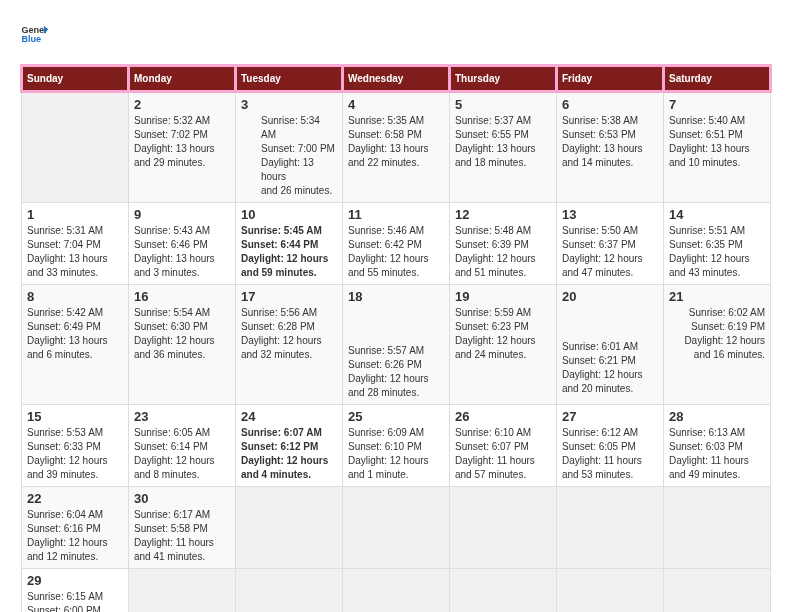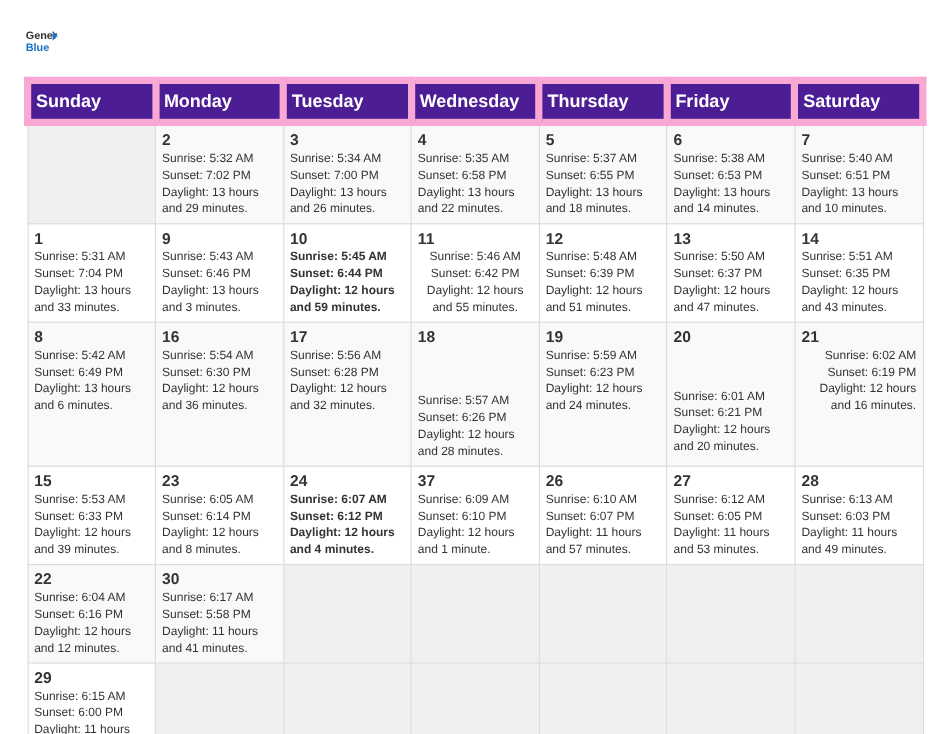--- a/index.html
+++ b/index.html
@@ -36,27 +36,27 @@
     .location-title {
       font-size: 16px;
       color: #555;
     }
     table {
       width: 100%;
       border-collapse: collapse;
       table-layout: fixed;
     }
     thead tr th {
-      background-color: #4c1d95;
+      background-color: #7f1d1d;
       color: #fff;
-      font-size: 15px;
+      font-size: 10px;
       font-weight: bold;
       padding: 6px 4px;
       text-align: left;
-      border: 6px solid #f9a8d4;
+      border: 3px solid #f9a8d4;
     }
     tbody tr td {
       vertical-align: top;
       border: 1px solid #ddd;
       padding: 4px 5px;
       font-size: 10.5px;
       color: #333;
       height: 80px;
       background: #fff;
     }
@@ -112,21 +112,21 @@
         <td class="empty"></td>
         <td>
           <span class="day-number">2</span>
           <div class="day-info" style="white-space: pre-line;">Sunrise: 5:32 AM
 Sunset: 7:02 PM
 Daylight: 13 hours
 and 29 minutes.</div>
         </td>
         <td>
           <span class="day-number">3</span>
-          <div class="day-info" style="white-space: pre-line;">Sunrise: 5:34 AM
+          <div class="day-info" style="white-space: pre-line; margin-left: 20px;">Sunrise: 5:34 AM
 Sunset: 7:00 PM
 Daylight: 13 hours
 and 26 minutes.</div>
         </td>
         <td>
           <span class="day-number">4</span>
           <div class="day-info" style="white-space: pre-line;">Sunrise: 5:35 AM
 Sunset: 6:58 PM
 Daylight: 13 hours
 and 22 minutes.</div>
@@ -170,21 +170,21 @@
         </td>
         <td>
           <span class="day-number">10</span>
           <div class="day-info" style="white-space: pre-line; font-weight: bold;">Sunrise: 5:45 AM
 Sunset: 6:44 PM
 Daylight: 12 hours
 and 59 minutes.</div>
         </td>
         <td>
           <span class="day-number">11</span>
-          <div class="day-info" style="white-space: pre-line; text-align: center;">Sunrise: 5:46 AM
+          <div class="day-info" style="white-space: pre-line;">Sunrise: 5:46 AM
 Sunset: 6:42 PM
 Daylight: 12 hours
 and 55 minutes.</div>
         </td>
         <td>
           <span class="day-number">12</span>
           <div class="day-info" style="white-space: pre-line;">Sunrise: 5:48 AM
 Sunset: 6:39 PM
 Daylight: 12 hours
 and 51 minutes.</div>
@@ -271,21 +271,21 @@
 and 8 minutes.</div>
         </td>
         <td>
           <span class="day-number">24</span>
           <div class="day-info" style="white-space: pre-line; font-weight: bold;">Sunrise: 6:07 AM
 Sunset: 6:12 PM
 Daylight: 12 hours
 and 4 minutes.</div>
         </td>
         <td>
-          <span class="day-number">37</span>
+          <span class="day-number">25</span>
           <div class="day-info" style="white-space: pre-line;">Sunrise: 6:09 AM
 Sunset: 6:10 PM
 Daylight: 12 hours
 and 1 minute.</div>
         </td>
         <td>
           <span class="day-number">26</span>
           <div class="day-info" style="white-space: pre-line;">Sunrise: 6:10 AM
 Sunset: 6:07 PM
 Daylight: 11 hours

